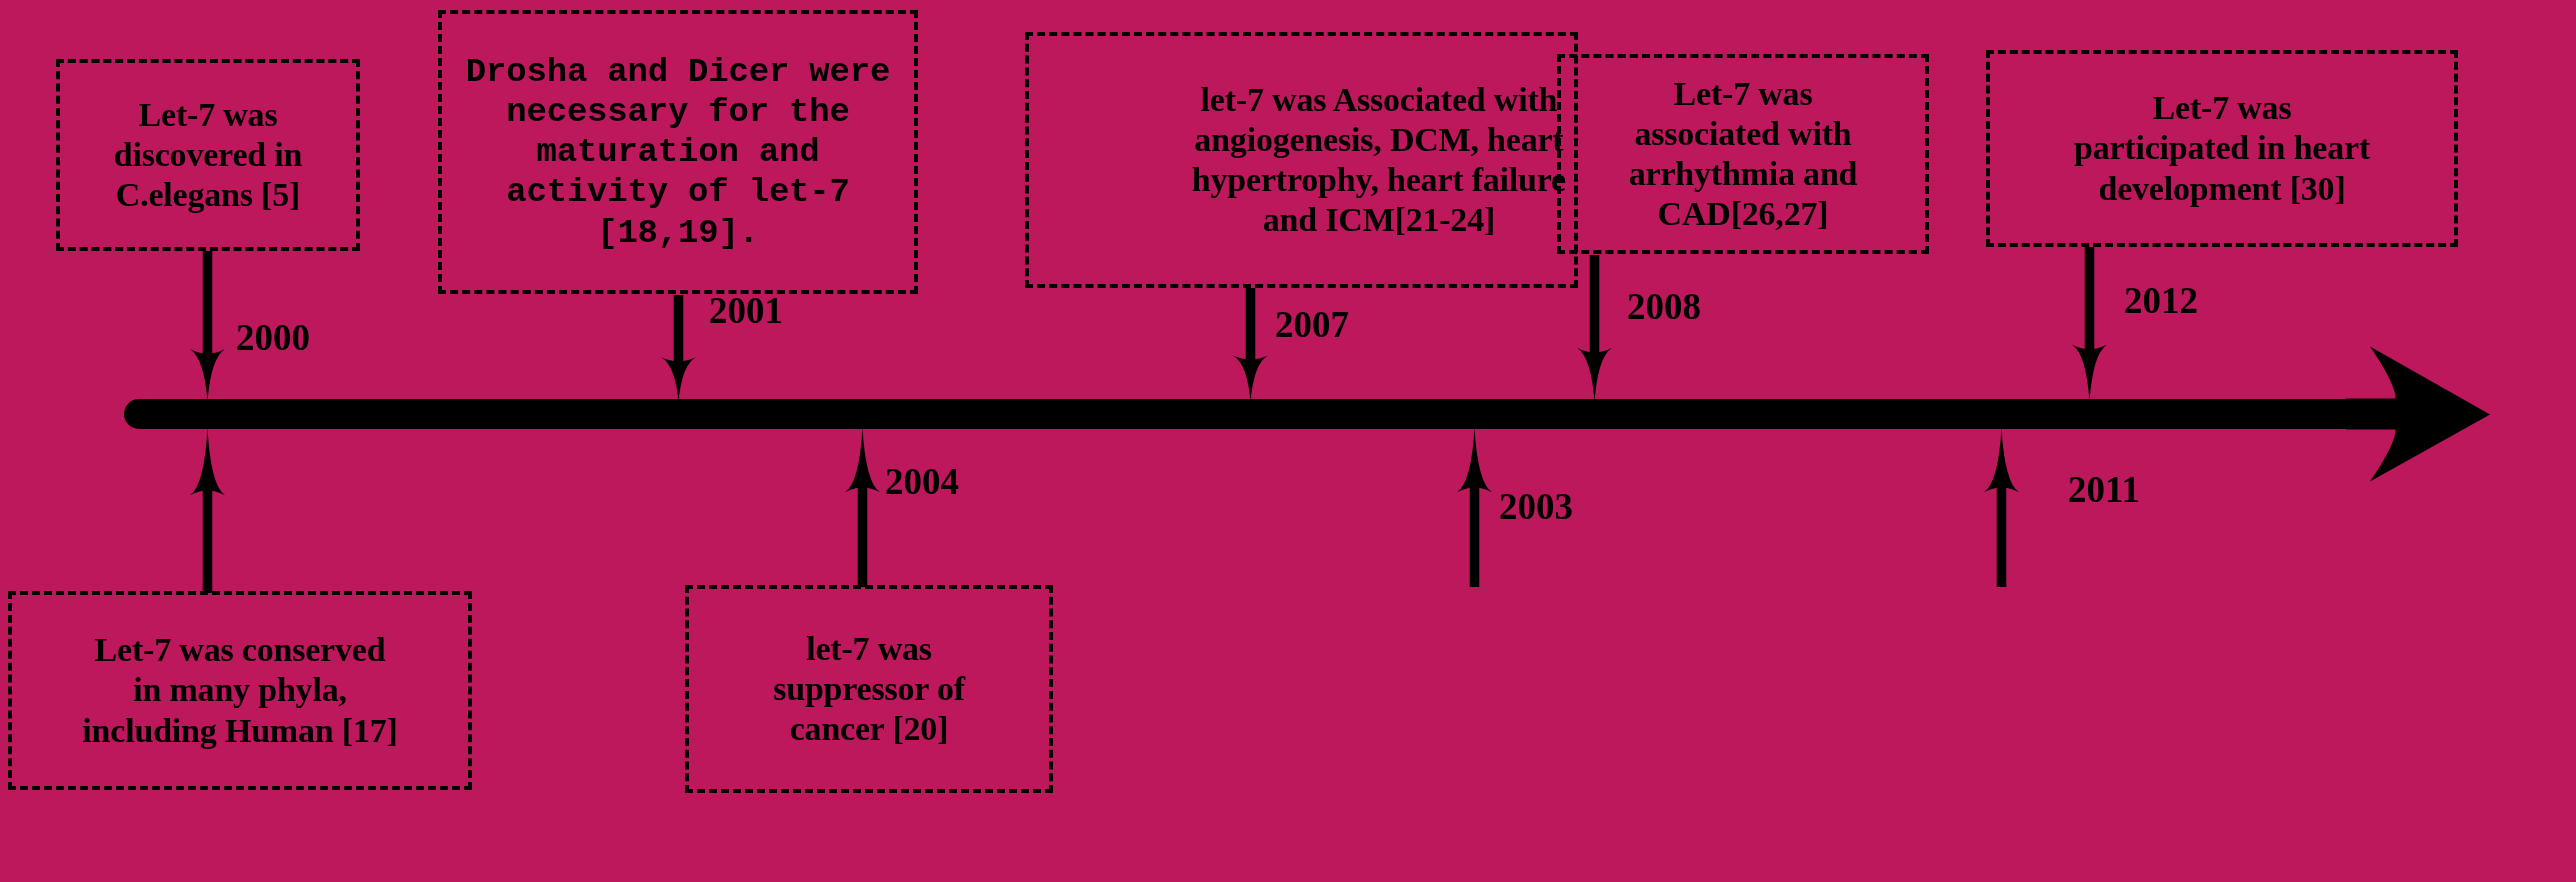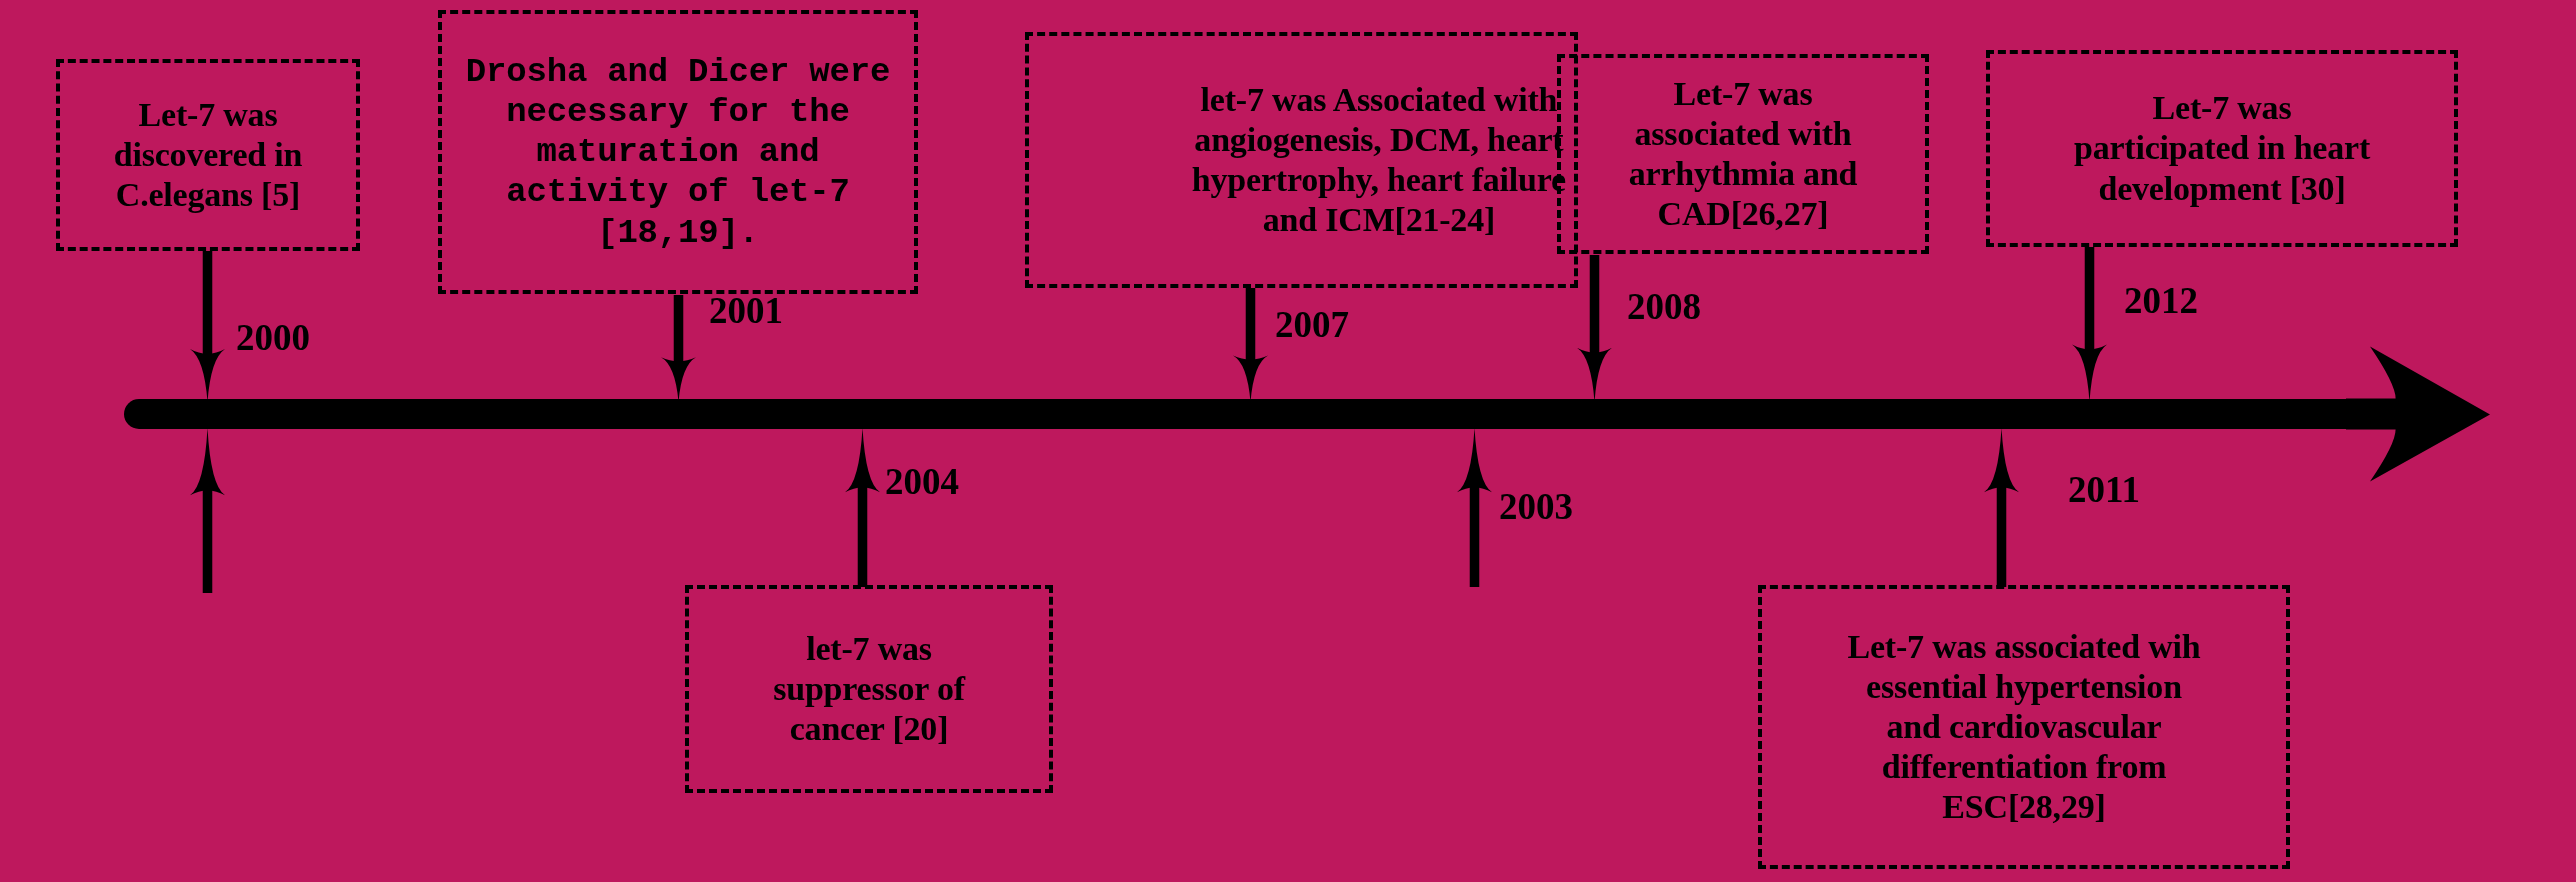--- a/index.html
+++ b/index.html
@@ -105,35 +105,33 @@
 arrhythmia and
 CAD[26,27]</div>
   </div>
 
   <div class="event-box" style="left:1986px; top:50px; width:472px; height:197px;">
     <div class="event-text">Let-7 was
 participated in heart
 development [30]</div>
   </div>
 
+  <div class="event-box" style="left:8px; top:591px; width:464px; height:199px;">
+    <div class="event-text">Let-7 was conserved
+in many phyla,
+including Human [17]</div>
+  </div>
 
   <div class="event-box" style="left:685px; top:585px; width:368px; height:208px;">
     <div class="event-text">let-7 was
 suppressor of
 cancer [20]</div>
   </div>
 
 
-  <div class="event-box" style="left:1758px; top:585px; width:532px; height:284px;">
-    <div class="event-text">Let-7 was associated wih
-essential hypertension
-and cardiovascular
-differentiation from
-ESC[28,29]</div>
-  </div>
 
   <div class="timeline-bar"></div>
   <div class="timeline-head">
     <svg viewBox="0 0 180 175" preserveAspectRatio="none" aria-hidden="true">
       <path d="M 30 3
                Q 62 50 62 68
                L 0 68 L 0 107 L 62 107
                Q 62 125 30 172
                L 180 88 Z" fill="#000000"></path>
     </svg>

